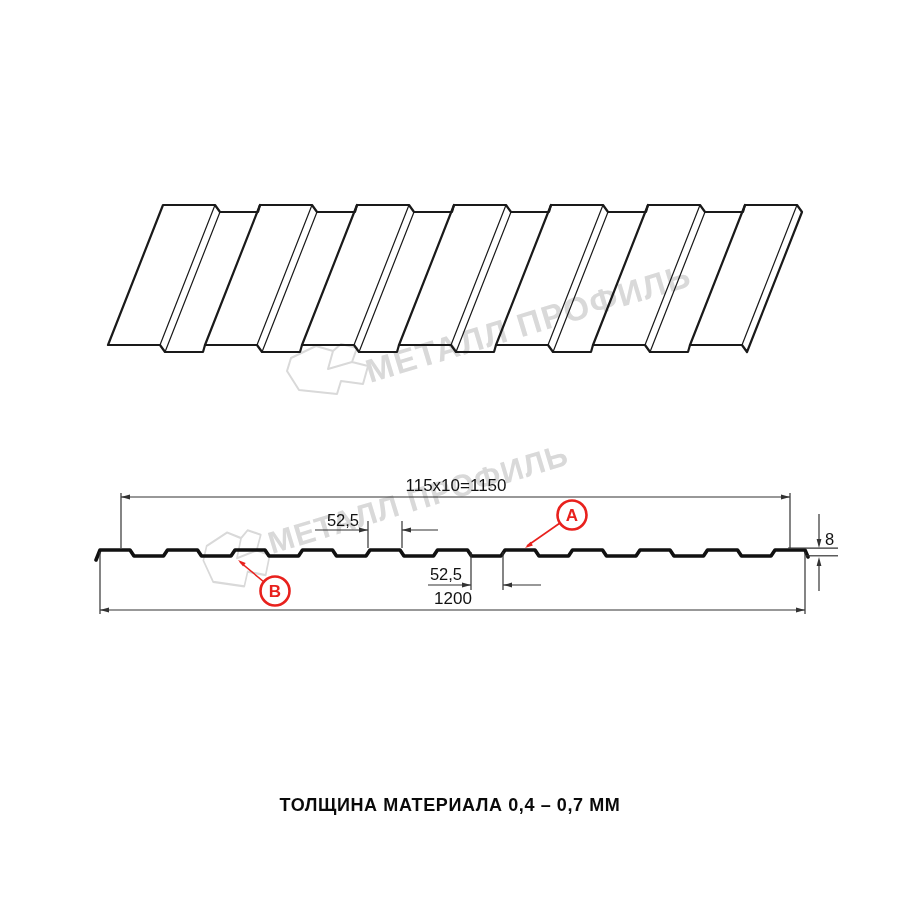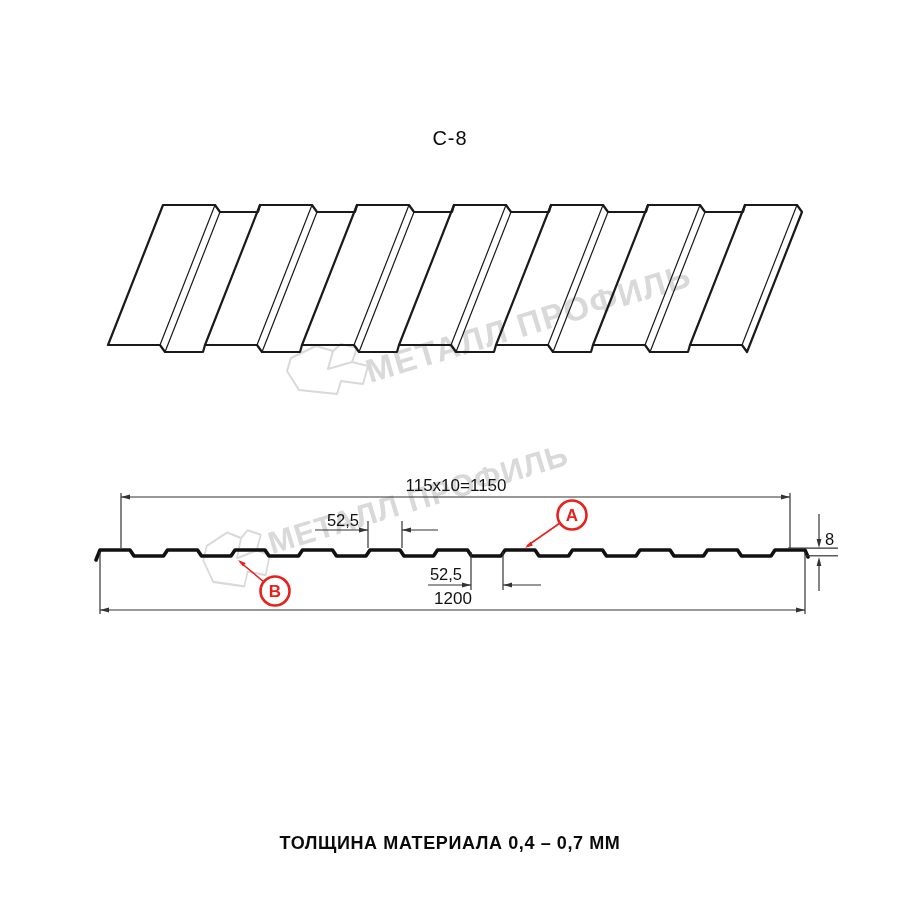--- a/index.html
+++ b/index.html
@@ -3,33 +3,32 @@
 <meta charset="utf-8">
 <style>
   html,body{margin:0;padding:0;background:#fff;}
   .stage{position:relative;width:900px;height:900px;background:#ffffff;overflow:hidden;
          font-family:"Liberation Sans",sans-serif;}
   .page-title{position:absolute;top:82px;left:0;width:900px;text-align:center;
               font-size:40px;font-weight:bold;letter-spacing:2px;color:#0a0a0a;}
   .page-subtitle{position:absolute;top:127px;left:0;width:900px;text-align:center;
               font-size:20px;font-weight:500;letter-spacing:1px;color:#0a0a0a;}
   .footer-note{position:absolute;top:795px;left:0;width:900px;text-align:center;
-              font-size:18px;font-weight:600;letter-spacing:0.6px;color:#0a0a0a;margin-top:38px;}
+              font-size:18px;font-weight:600;letter-spacing:0.6px;color:#0a0a0a;}
   svg{position:absolute;top:0;left:0;}
   .dim-text{font-family:"Liberation Sans",sans-serif;font-size:17px;fill:#111;}
   .dim-small{font-family:"Liberation Sans",sans-serif;font-size:16.5px;fill:#111;}
   .wm-text{font-family:"Liberation Sans",sans-serif;font-weight:bold;fill:#d9d9d9;}
   .marker-letter{font-family:"Liberation Sans",sans-serif;font-size:17px;font-weight:bold;fill:#e8211d;}
 </style>
 </head>
 <body>
 
 <div class="stage">
 
-  <div class="page-subtitle">С-8</div>
 
   <svg width="900" height="900" viewBox="0 0 900 900">
 
     <defs>
       <path id="mp-logo" d="M 291,358 L 316,346 L 333,351 L 341,344 L 357,348 L 352,362 L 368,366 L 363,384 L 341,381 L 337,394 L 299,390 L 287,371 Z M 333,351 L 328,369 L 352,362"></path>
     </defs>
 
     <g>
       <use href="#mp-logo" fill="none" stroke="#d9d9d9" stroke-width="2" stroke-linejoin="round"></use>
       <text class="wm-text" font-size="33" letter-spacing="1.5" x="370" y="383" transform="rotate(-16.8 370 383)">МЕТАЛЛ ПРОФИЛЬ</text>

